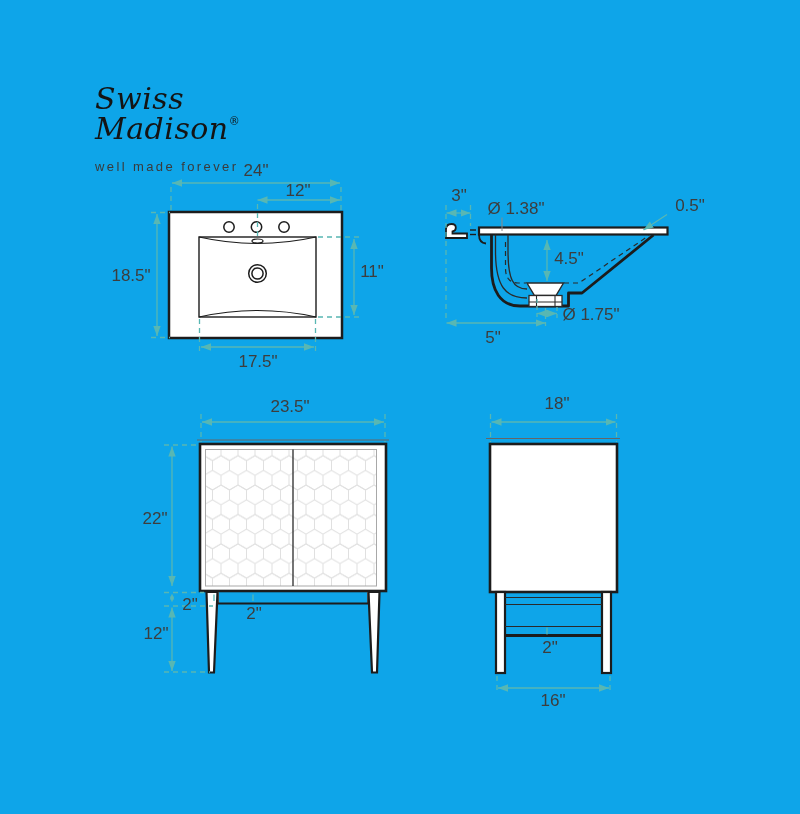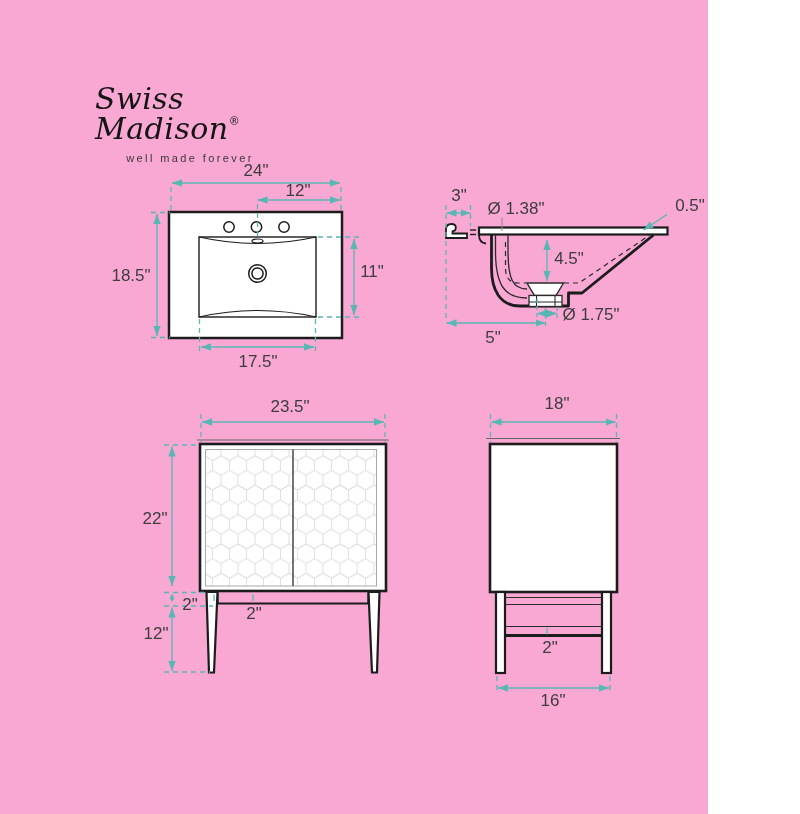--- a/index.html
+++ b/index.html
@@ -1,23 +1,23 @@
 <!DOCTYPE html>
 <html><head>
 <meta charset="utf-8">
 <style>
   html,body{margin:0;padding:0;background:#fff;}
-  .canvas{position:relative;width:708px;height:814px;background:#f9a8d4;overflow:hidden;
+  .canvas{position:relative;width:800px;height:814px;background:#0ea5e9;overflow:hidden;
           font-family:"Liberation Sans",sans-serif;}
   .logo{position:absolute;left:95px;top:84px;width:200px;color:#141414;}
   .brand{font-family:"DejaVu Serif",serif;font-style:italic;font-weight:500;
          font-size:30px;letter-spacing:.5px;line-height:1;}
   .brand sup{font-size:11px;font-style:normal;vertical-align:14px;letter-spacing:0;}
-  .tagline{font-size:11px;letter-spacing:2.4px;color:#3a3a3a;text-align:center;
-           padding-right:10px;margin-top:8px;}
+  .tagline{font-size:13px;letter-spacing:2.4px;color:#3a3a3a;text-align:left;
+           padding-right:10px;margin-top:15px;}
   svg.art{position:absolute;left:0;top:0;}
   .dim{position:absolute;transform:translate(-50%,-50%);font-size:17px;color:#3d3d3d;
        white-space:nowrap;background:transparent;}
 </style>
 </head>
 <body>
 
 <div class="canvas">
 
   <div class="logo">

